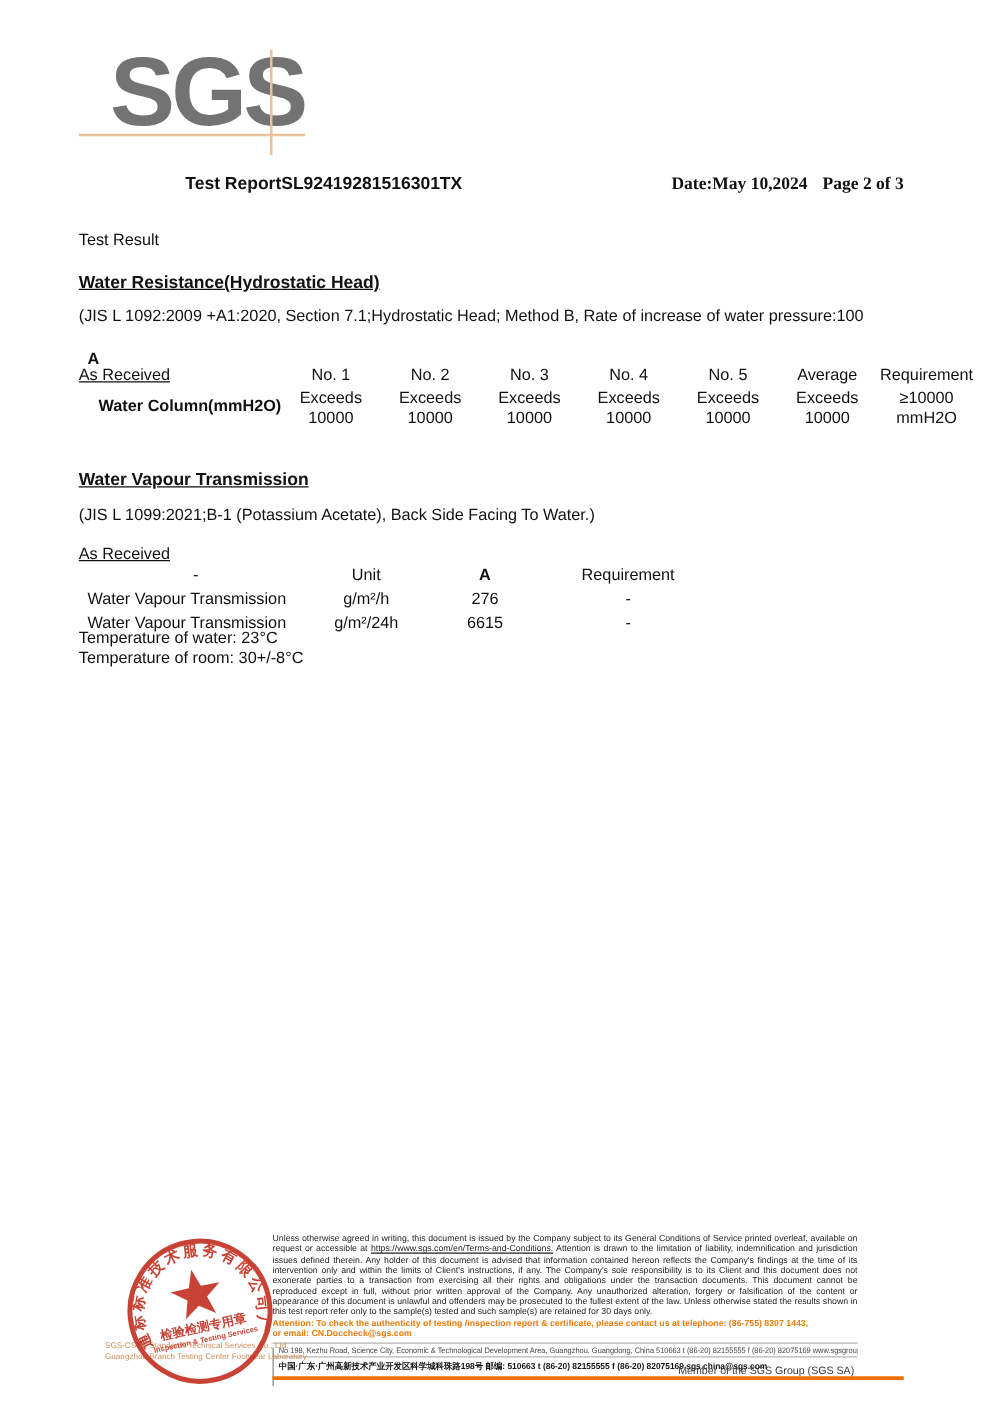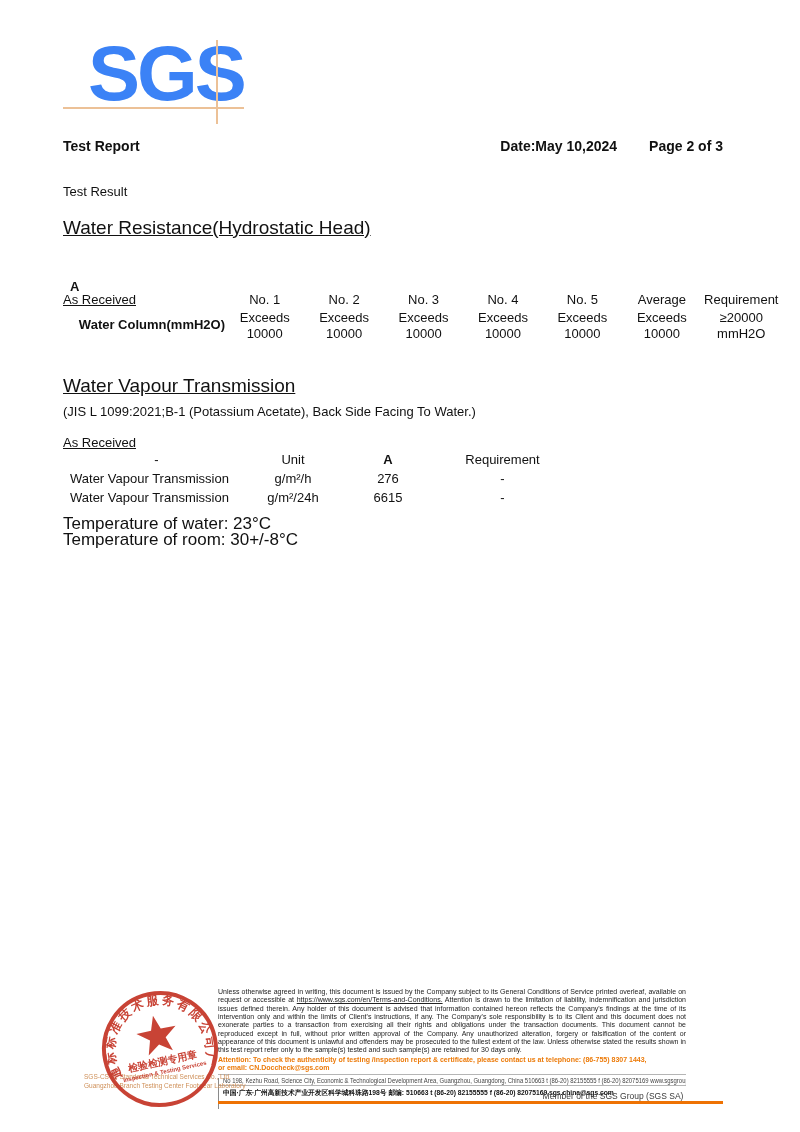--- a/index.html
+++ b/index.html
@@ -3,36 +3,36 @@
 <meta charset="utf-8">
 <style>
   html,body{margin:0;padding:0;}
   body{
     width:800px;height:1132px;background:#ffffff;position:relative;
     font-family:"Liberation Sans",sans-serif;color:#111;overflow:hidden;
   }
   .abs{position:absolute;}
 
   
-  .logo-text{left:88px;top:34px;font-size:78px;font-weight:bold;color:#3b82f6;
+  .logo-text{left:88px;top:34px;font-size:78px;font-weight:bold;color:#737373;
     letter-spacing:-3px;line-height:1;}
   .crosshair-h{left:63px;top:107px;width:181px;height:2px;background:#ecc197;}
   .crosshair-v{left:216px;top:40px;width:2px;height:84px;background:#ecc197;}
 
   
   .report-header{left:63px;top:138px;width:660px;display:flex;align-items:baseline;
     font-size:14px;font-weight:bold;}
-  .report-header .rh-title{width:162px;}
+  .report-header .rh-title{width:162px;text-align:right;}
   .report-header .rh-no{flex:1;}
-  .report-header .rh-right{margin-left:auto;display:flex;gap:32px;white-space:nowrap;}
+  .report-header .rh-right{margin-left:auto;display:flex;gap:12px;white-space:nowrap;font-family:Liberation Serif, serif;}
 
   .test-result{left:63px;top:184px;font-size:13px;}
 
   
-  .sec-heading{font-size:19px;font-weight:normal;text-decoration:underline;}
+  .sec-heading{font-size:14px;font-weight:bold;text-decoration:underline;}
   .s1-heading{left:63px;top:217px;}
   .method{font-size:13px;line-height:18px;white-space:nowrap;}
   .s1-method{left:63px;top:244px;}
   .s1-sample{left:70px;top:279px;font-size:13px;font-weight:bold;}
 
   table{border-collapse:collapse;table-layout:fixed;}
   td,th{padding:0;font-size:13px;font-weight:normal;vertical-align:top;}
   .t1{left:63px;top:292px;width:718px;}
   .t1 .rowhead{width:162px;text-align:left;}
   .t1 th{text-align:center;height:18px;}
@@ -47,21 +47,21 @@
   .t2{left:63px;top:452px;width:502px;}
   .t2 th{height:19px;text-align:center;}
   .t2 td{height:19px;text-align:center;}
   .t2 .c1{width:187px;}
   .t2 .c2{width:86px;}
   .t2 .c3{width:104px;}
   .t2 .c4{width:125px;}
   .t2 td.lbl{text-align:left;padding-left:7px;}
   .t2 th.bold{font-weight:bold;}
 
-  .notes{left:63px;top:516px;font-size:17px;line-height:16px;}
+  .notes{left:63px;top:502px;font-size:13px;line-height:16px;}
 
   
   .company-lines{left:84px;top:1072px;width:170px;font-size:6.5px;line-height:9px;
     color:#cf9059;z-index:1;}
   .stamp{left:95px;top:986px;width:130px;height:126px;z-index:2;opacity:.95;}
 
   .footer-text{left:218px;top:988px;width:468px;z-index:0;}
   .legal{font-size:7px;line-height:8.35px;text-align:justify;color:#222;}
   .legal .url{text-decoration:underline;}
   .attention{margin-top:1px;font-size:7px;line-height:8.3px;font-weight:bold;
@@ -77,31 +77,33 @@
 </style>
 </head>
 <body>
 
 <div class="abs logo-text">SGS</div>
 <div class="abs crosshair-h"></div>
 <div class="abs crosshair-v"></div>
 
 <div class="abs report-header">
   <span class="rh-title">Test Report</span>
+  <span class="rh-no">SL92419281516301TX</span>
   <span class="rh-right">
     <span>Date:May 10,2024</span>
     <span>Page 2 of 3</span>
   </span>
 </div>
 
 <div class="abs test-result">Test Result</div>
 
 <div class="abs sec-heading s1-heading">Water Resistance(Hydrostatic Head)</div>
 
 <div class="abs method s1-method">
+  <div>(JIS L 1092:2009 +A1:2020, Section 7.1;Hydrostatic Head; Method B, Rate of increase of water pressure:100</div>
 </div>
 
 <div class="abs s1-sample">A</div>
 
 <table class="abs t1">
   <tbody>
       <tr>
     <th class="rowhead"><span class="underline">As Received</span></th>
     <th>No. 1</th>
     <th>No. 2</th>
@@ -131,21 +133,21 @@
     </td>
     <td>
       <div>Exceeds</div>
       <div>10000</div>
     </td>
     <td>
       <div>Exceeds</div>
       <div>10000</div>
     </td>
     <td>
-      <div>≥20000</div>
+      <div>≥10000</div>
       <div>mmH2O</div>
     </td>
   </tr>
 </tbody>
   </table>
 
 <div class="abs sec-heading s2-heading">Water Vapour Transmission</div>
 
 <div class="abs method s2-method">(JIS L 1099:2021;B-1 (Potassium Acetate), Back Side Facing To Water.)</div>
 

